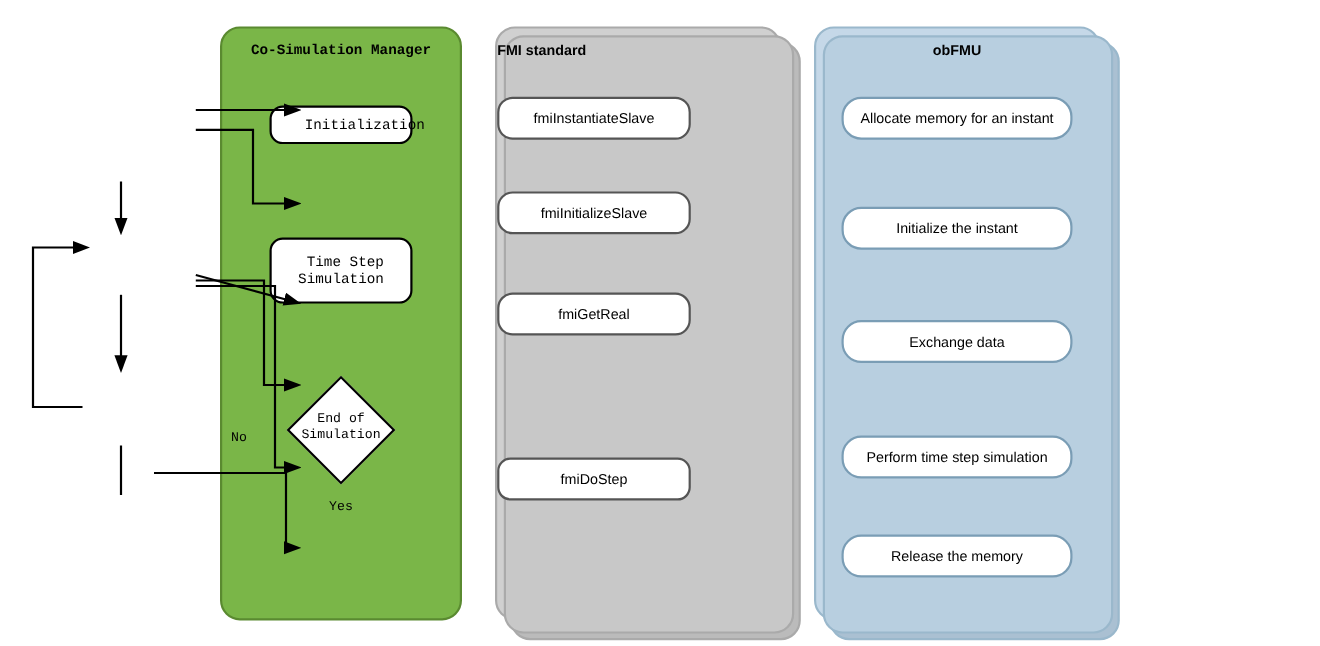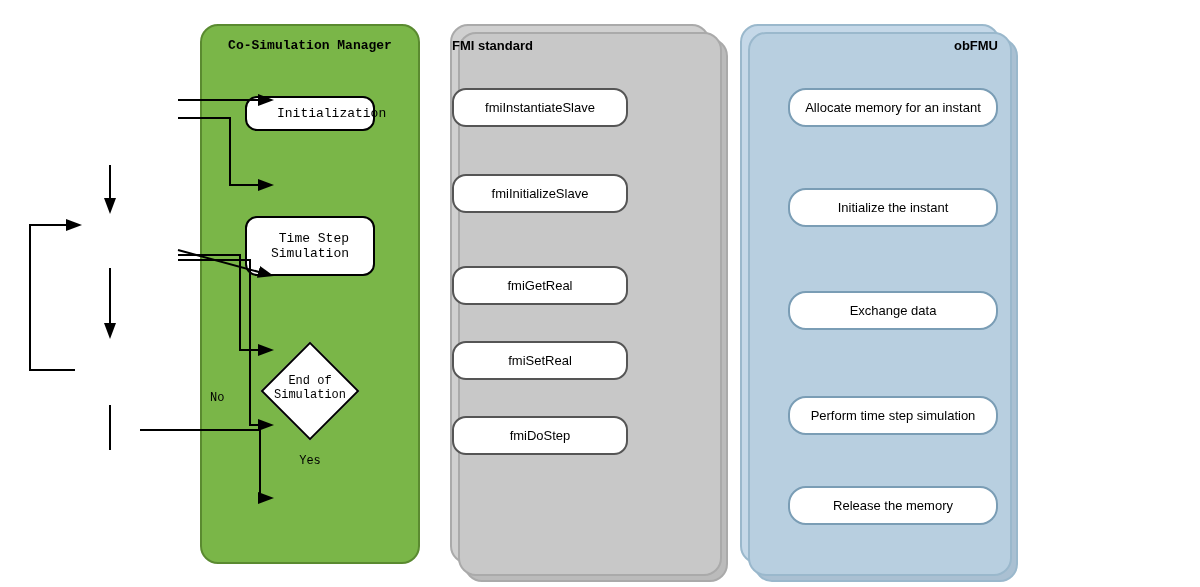--- a/index.html
+++ b/index.html
@@ -108,21 +108,21 @@
       background: #c5d8e8;
       border-radius: 18px;
       border: 2px solid #9ab8cc;
       width: 260px;
       height: 540px;
       position: relative;
       flex-shrink: 0;
       margin-left: 30px;
       display: flex;
       flex-direction: column;
-      align-items: flex-end;
+      align-items: center;
     }
     .right-panel::before,
     .right-panel::after {
       content: '';
       position: absolute;
       background: #b8cfe0;
       border-radius: 18px;
       border: 2px solid #9ab8cc;
     }
     .right-panel::before {
@@ -198,24 +198,21 @@
 
       <div class="fmi-box" style="top:62px;">
         <span>fmiInstantiateSlave</span>
       </div>
       <div class="fmi-box" style="top:148px;">
         <span>fmiInitializeSlave</span>
       </div>
       <div class="fmi-box" style="top:240px;">
         <span>fmiGetReal</span>
       </div>
-      <div class="fmi-box" style="top:315px;">
-        <span>fmiSetReal</span>
-      </div>
-      <div class="fmi-box" style="top:390px;">
+      <div class="fmi-box" style="top:390px;border-radius:12px;">
         <span>fmiDoStep</span>
       </div>
     </div>
   </div>
 
   <div style="position:relative; margin-left:30px; flex-shrink:0;">
 
     <div style="position:absolute; width:260px; height:540px; background:#9ab5cc; border-radius:18px; border:2px solid #7a95a8; top:14px; left:14px; z-index:0;"></div>
     <div style="position:absolute; width:260px; height:540px; background:#adc4d8; border-radius:18px; border:2px solid #8aaabb; top:8px; left:8px; z-index:1;"></div>
 

